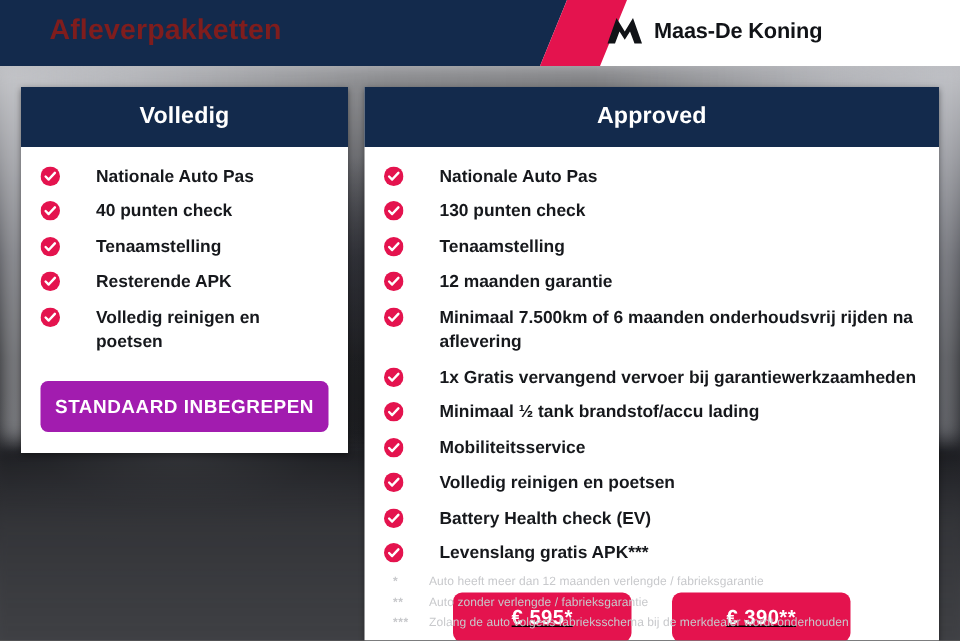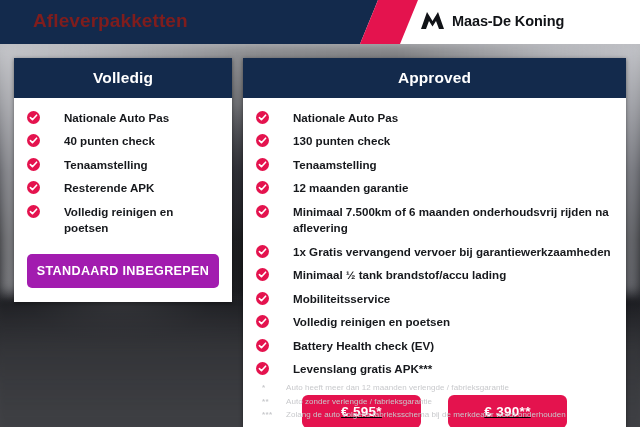--- a/index.html
+++ b/index.html
@@ -64,21 +64,21 @@
   .hdr-title {
     position: absolute;
     left: 33px; top: 10px;
     color: #7f1d1d;
     font-size: 19px;
     font-weight: 700;
     letter-spacing: .1px;
   }
   .brand {
     position: absolute;
-    left: 420px; top: 11px;
+    left: 404px; top: 11px;
     display: flex;
     align-items: center;
     gap: 7px;
   }
   .brand-mark { width: 25px; height: 19px; display: block; }
   .brand-name {
     color: #111317;
     font-size: 14.5px;
     font-weight: 700;
     letter-spacing: -.1px;

